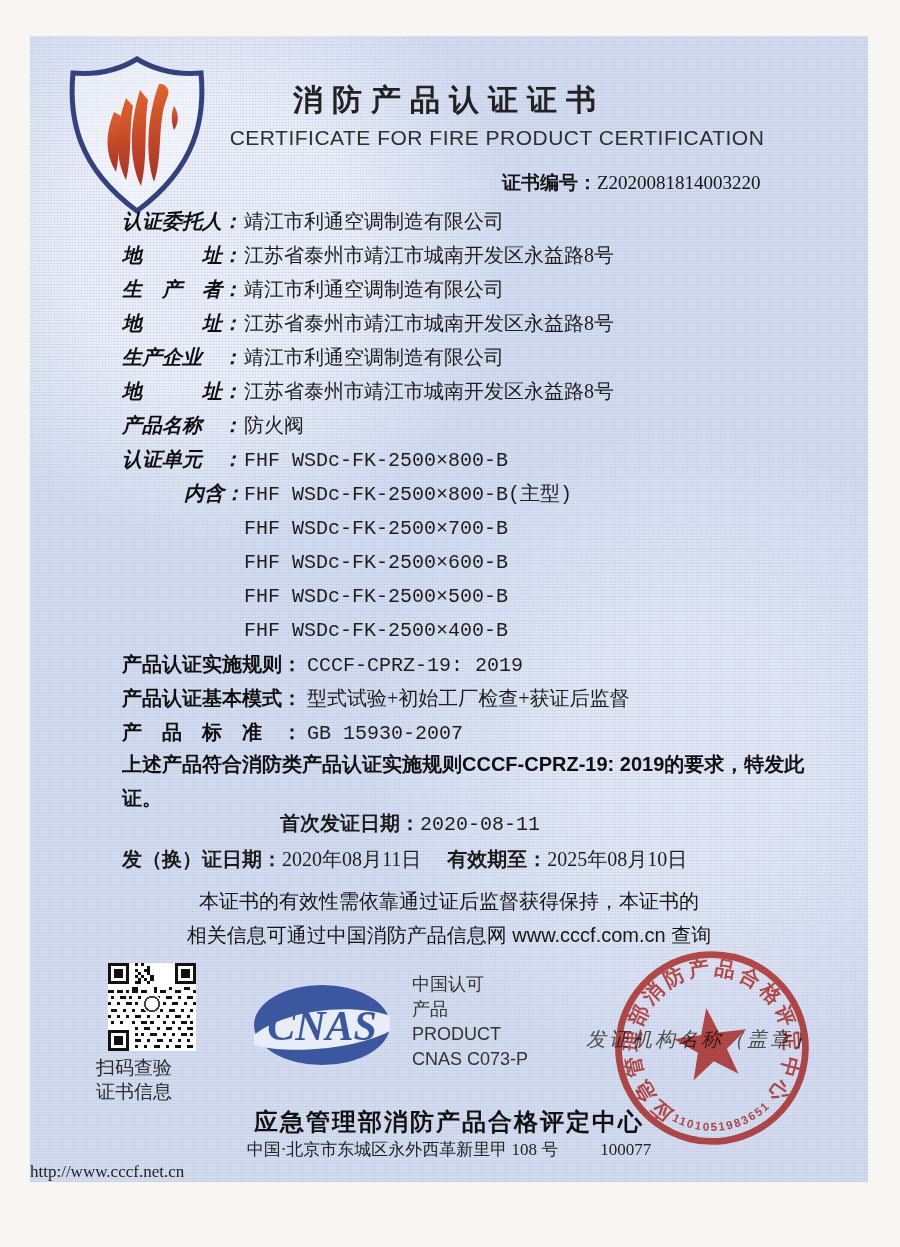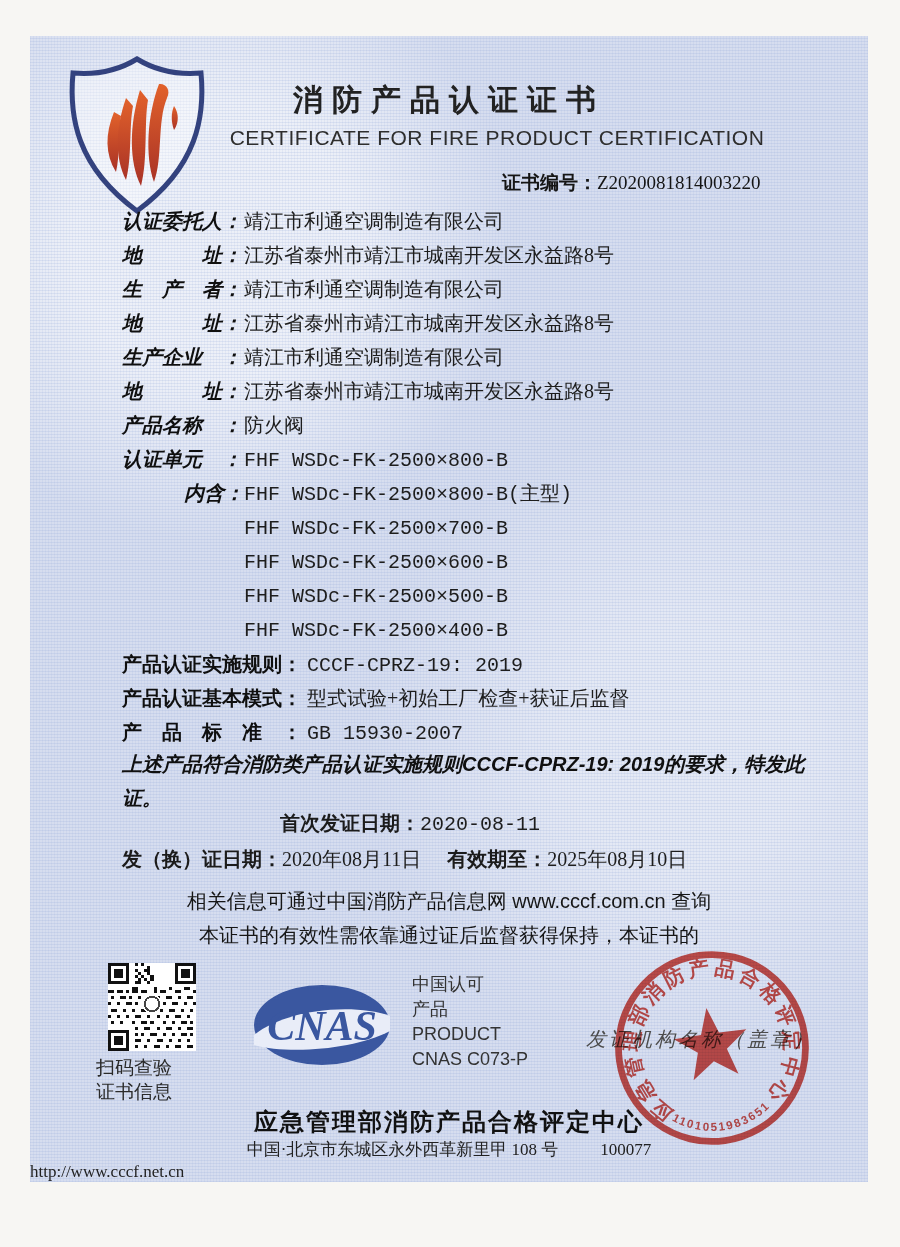--- a/index.html
+++ b/index.html
@@ -32,21 +32,21 @@
   .row{height:34px;line-height:34px;font-size:20px;white-space:nowrap;}
   .lbl{display:inline-block;width:122px;font-weight:bold;color:#0f0f0f;vertical-align:top;font-style:italic;}
   .lbl.inner{text-align:right;}
   .val{font-family:"Liberation Serif", serif;color:#1d1d1d;}
   .mono{font-family:"Liberation Mono", monospace;letter-spacing:0;}
   .indent{display:inline-block;width:122px;}
 
   .rules{position:absolute;left:92px;top:611px;right:30px;}
   .lbl2{display:inline-block;width:185px;font-weight:bold;color:#0f0f0f;vertical-align:top;}
   .statement{position:absolute;left:92px;top:711px;width:700px;
-    font-size:20px;font-weight:bold;line-height:34px;color:#101010;font-style:italic;}
+    font-size:20px;font-weight:bold;line-height:34px;color:#101010;}
   .dates{position:absolute;left:92px;top:770px;right:39px;font-size:20px;}
   .d1{height:34px;line-height:34px;margin-left:158px;}
   .d2{height:34px;line-height:34px;margin-top:2px;}
   .dlbl{font-weight:bold;}
   .gap{display:inline-block;width:26px;}
   .notice{position:absolute;left:0;top:848px;width:100%;text-align:center;
     font-size:20px;line-height:34px;color:#161616;}
 
   .qr{position:absolute;left:78px;top:927px;width:88px;height:88px;}
   .qr-caption{position:absolute;left:66px;top:1020px;width:112px;text-align:left;
@@ -121,22 +121,22 @@
   <div class="dates">
     <div class="d1">
       <span class="dlbl">首次发证日期：</span><span class="val mono">2020-08-11</span>
     </div>
     <div class="d2">
       <span class="dlbl">发（换）证日期：</span><span class="val">2020年08月11日</span><span class="gap"></span><span class="dlbl">有效期至：</span><span class="val">2025年08月10日</span>
     </div>
   </div>
 
   <div class="notice">
+    <div>本证书的有效性需依靠通过证后监督获得保持，本证书的</div>
     <div>相关信息可通过中国消防产品信息网 www.cccf.com.cn 查询</div>
-    <div>本证书的有效性需依靠通过证后监督获得保持，本证书的</div>
   </div>
 
   <svg class="qr" viewBox="0 0 29 29" shape-rendering="crispEdges">
     <rect x="0" y="0" width="29" height="29" fill="#fff"></rect>
     <path fill="#111" fill-rule="evenodd" d="M0 0h7v7H0z M1 1v5h5V1z"></path>
     <rect x="2" y="2" width="3" height="3" fill="#111"></rect>
     <path fill="#111" fill-rule="evenodd" d="M22 0h7v7h-7z M23 1v5h5V1z"></path>
     <rect x="24" y="2" width="3" height="3" fill="#111"></rect>
     <path fill="#111" fill-rule="evenodd" d="M0 22h7v7H0z M1 23v5h5v-5z"></path>
     <rect x="2" y="24" width="3" height="3" fill="#111"></rect>

